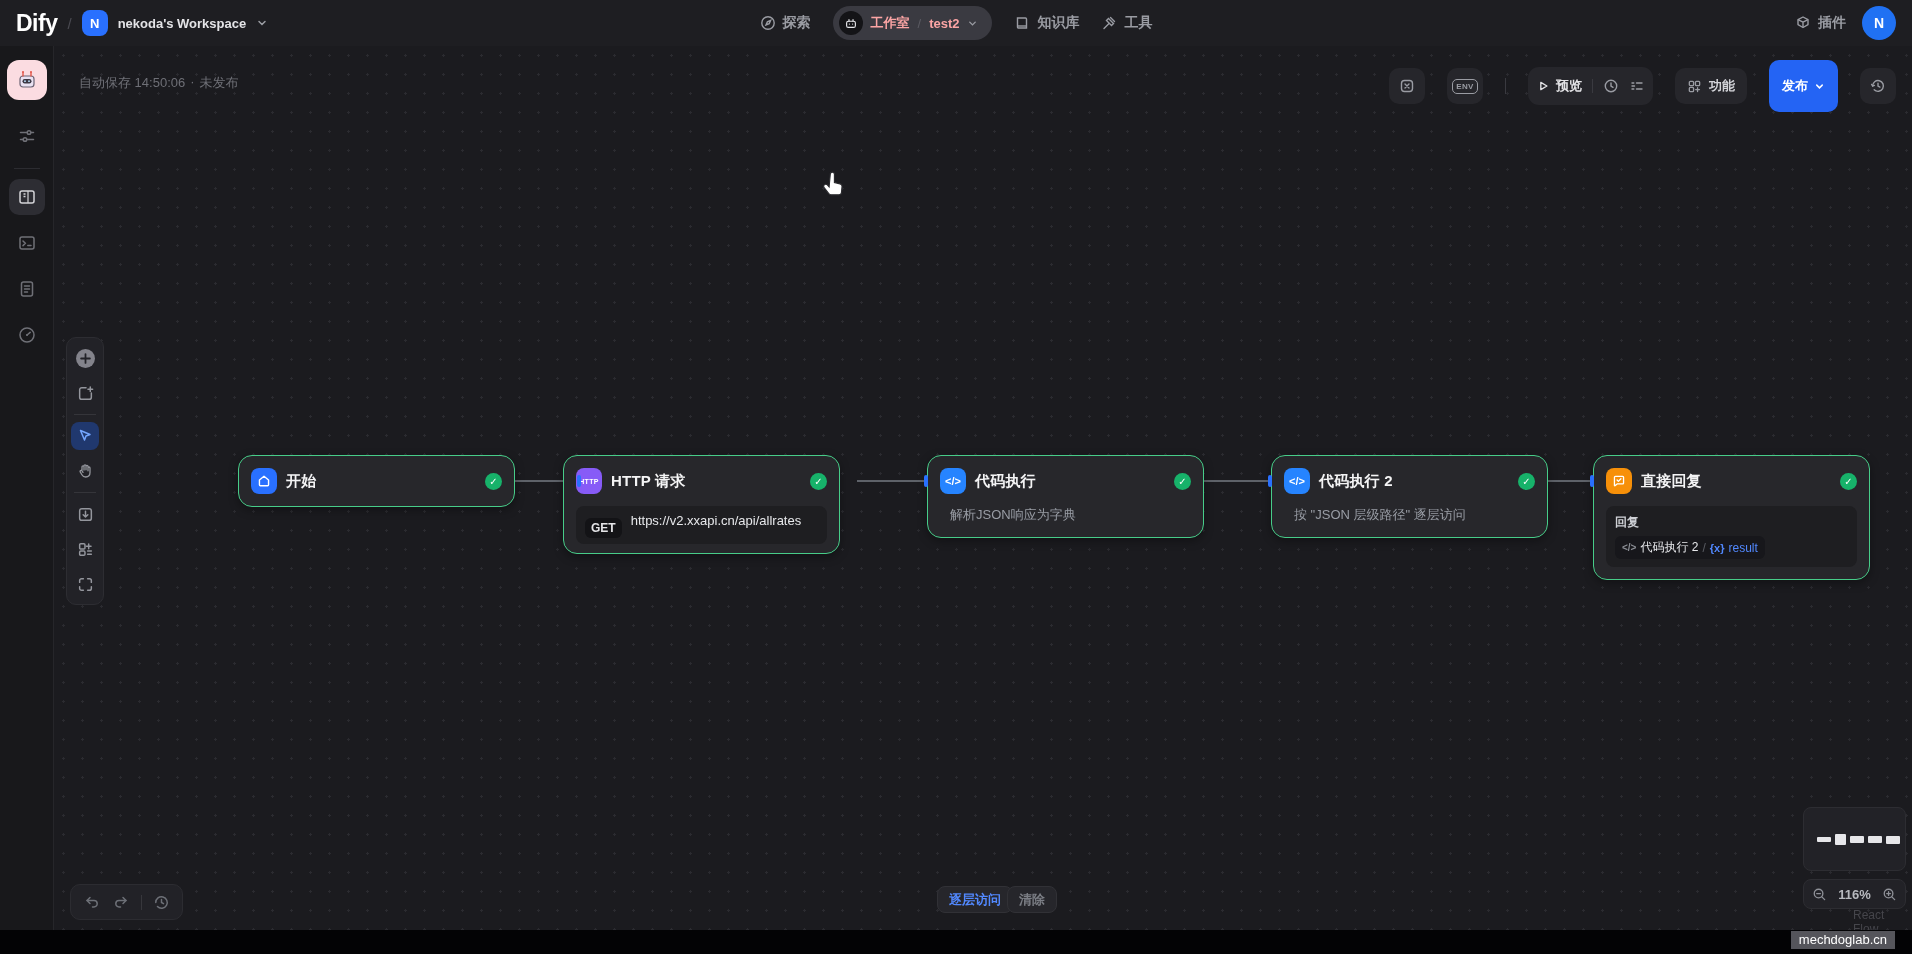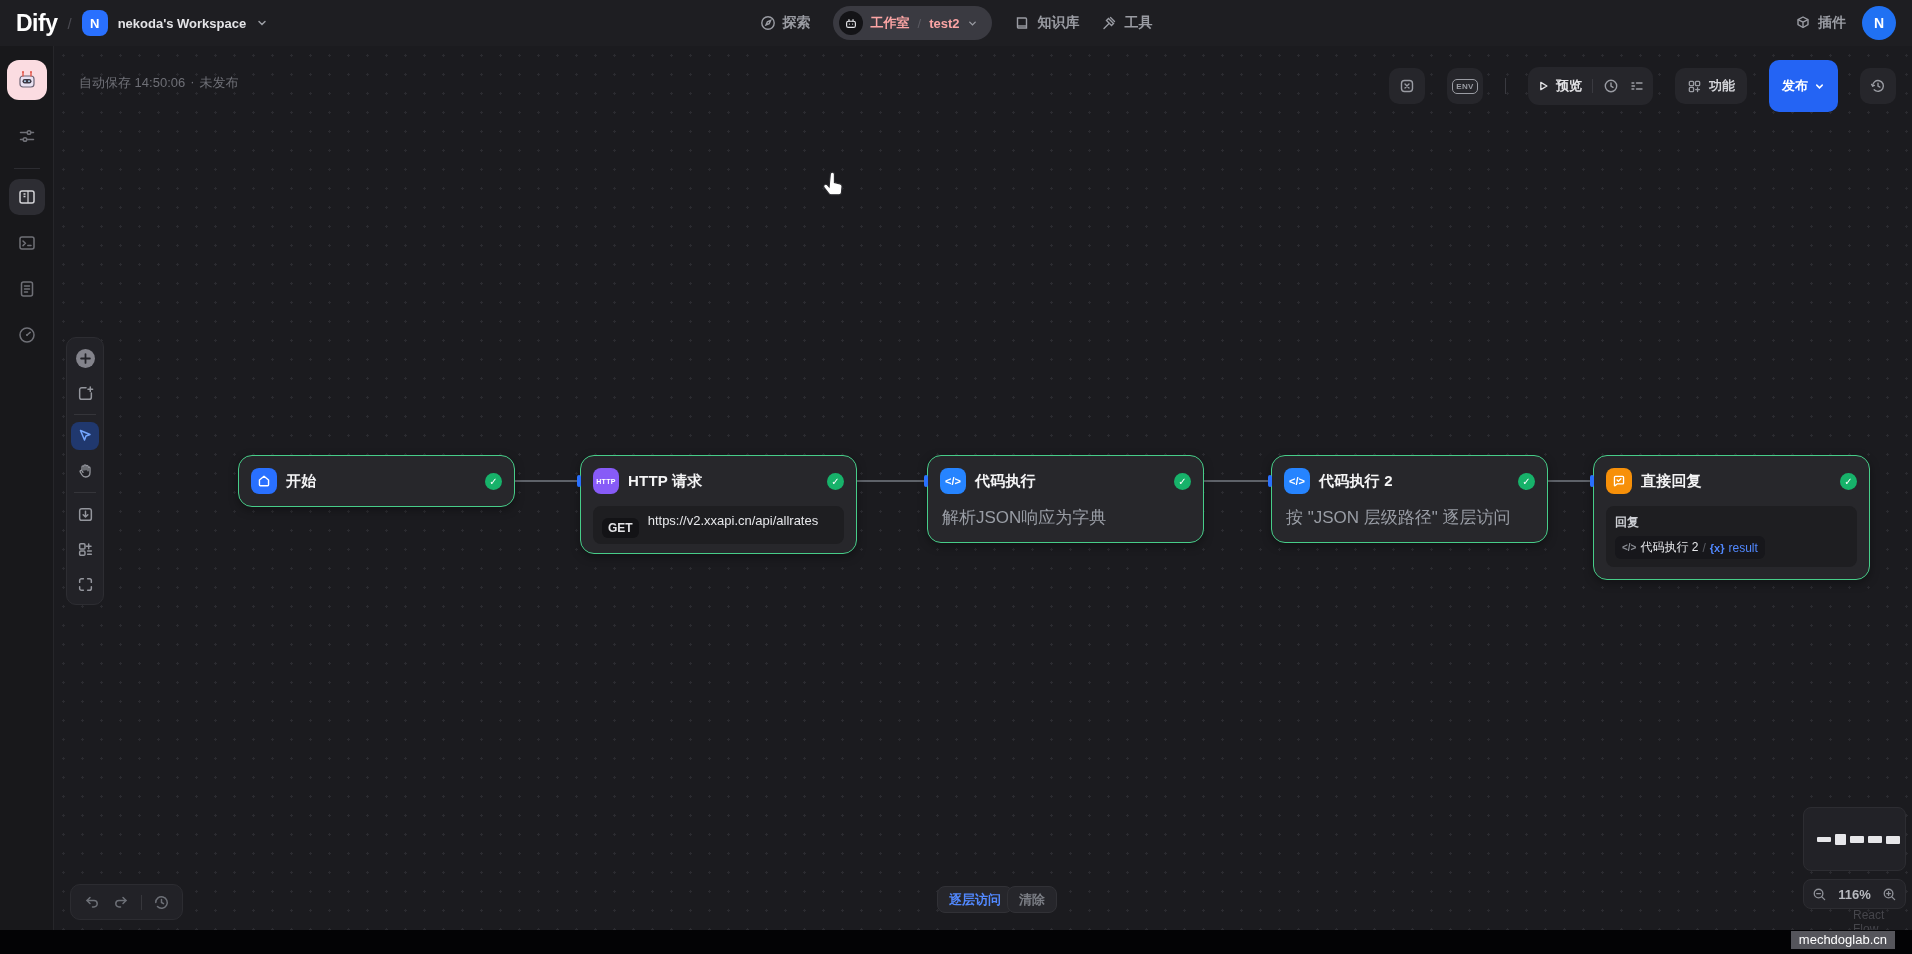--- a/index.html
+++ b/index.html
@@ -70,21 +70,21 @@
   .node-title { flex:1; color:#f4f4f5; font-size:15px; font-weight:700; letter-spacing:.2px; }
   .node-check { width:17px; height:17px; border-radius:50%; background:#17b26a; color:#fff; font-size:10px; font-weight:700;
                 display:flex; align-items:center; justify-content:center; flex:none; }
   .http-glyph { color:#fff; font-size:7px; font-weight:800; letter-spacing:.3px; }
   .code-glyph { color:#fff; font-size:11px; font-weight:800; }
   .inner-box { margin:0 12px 9px; background:#1e1e21; border-radius:8px; padding:6px 9px; }
   .get-row { display:flex; align-items:flex-start; gap:9px; }
   .method-badge { background:#131316; border-radius:6px; padding:3px 6px; color:#e4e4e7; font-size:12px; font-weight:800; margin-top:6px; }
   .url-text { color:#e7e8eb; font-size:13px; line-height:1.35; word-break:break-all; }
   .retry-box { margin:0 12px 12px; background:#1e1e21; border-radius:8px; padding:7px 10px; color:#83868d; font-size:13px; }
-  .node-desc { padding:0 14px 13px; color:#999da5; font-size:17px; }
+  .node-desc { padding:0 14px 13px; color:#999da5; font-size:13px;margin-left:8px; }
   .reply-box { margin:0 12px 12px; background:#1e1e21; border-radius:8px; padding:8px 9px; }
   .reply-label { color:#cfd1d6; font-size:12px; font-weight:700; margin-bottom:5px; }
   .var-pill { display:inline-flex; align-items:center; gap:4px; background:#17171b; border-radius:6px; padding:3px 7px; font-size:12px; }
   .var-code { color:#8b8e95; font-size:10px; font-weight:800; }
   .var-source { color:#e7e8eb; }
   .var-sep { color:#5c5f66; }
   .var-x { color:#5289ff; font-size:11px; font-weight:800; }
   .var-name { color:#5289ff; }
 
   .edge { position:absolute; top:480px; height:2px; background:#5e6269; z-index:2; }
@@ -375,21 +375,21 @@
       <span class="node-icon" style="background:#2970ff;">
         <svg width="14" height="14" viewBox="0 0 16 16" fill="none" stroke="#fff" stroke-width="1.6" stroke-linejoin="round">
             <path d="M2.8 6.8L8 2.6l5.2 4.2v5.6a1 1 0 0 1-1 1H3.8a1 1 0 0 1-1-1z"></path>
           </svg>
       </span>
       <span class="node-title">开始</span>
       <span class="node-check">✓</span>
     </div>
   </div>
 
-  <div class="node" style="left:580px;top:455px;">
+  <div class="node" style="left:563px;top:455px;">
     <div class="node-head">
       <span class="node-icon" style="background:#875bf7;">
         <span class="http-glyph">HTTP</span>
       </span>
       <span class="node-title">HTTP 请求</span>
       <span class="node-check">✓</span>
     </div>
     <div class="inner-box get-row">
       <span class="method-badge">GET</span>
       <span class="url-text">https://v2.xxapi.cn/api/allrates</span>

